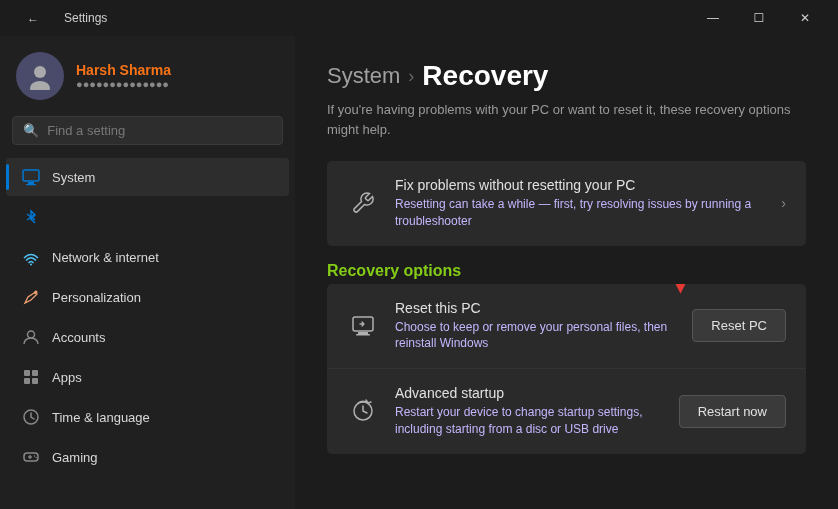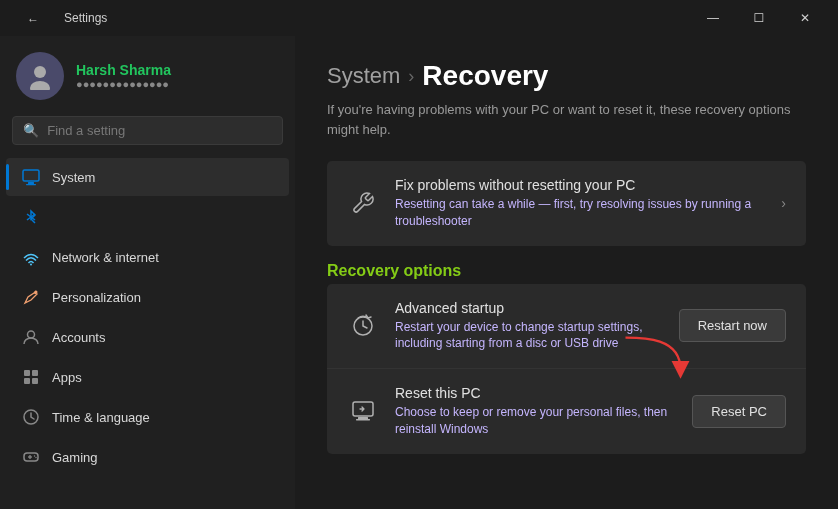--- a/index.html
+++ b/index.html
@@ -83,21 +83,21 @@
       color: #bbb;
       flex-shrink: 0;
     }
     .user-info {
       display: flex;
       flex-direction: column;
     }
     .user-name {
       font-size: 14px;
       font-weight: 600;
-      color: #22c55e;
+      color: #f97316;
     }
     .user-email {
       font-size: 11px;
       color: #888;
     }
     .search-box {
       margin: 4px 12px 12px;
       display: flex;
       align-items: center;
       background: #2d2d2d;
@@ -432,38 +432,20 @@
         <div class="card-action">
           <span class="chevron-right">›</span>
         </div>
       </div>
     </div>
 
     <div class="section-title">Recovery options</div>
 
     <div class="card">
 
-      <div class="card-item">
-        <div class="card-icon">
-          <svg width="26" height="26" viewBox="0 0 26 26" fill="none">
-            <circle cx="13" cy="13" r="9" stroke="#b0b0b0" stroke-width="1.5" fill="none"></circle>
-            <path d="M13 8 L13 13 L17 15" stroke="#b0b0b0" stroke-width="1.5" stroke-linecap="round"></path>
-            <path d="M8 5 A9 9 0 0 1 18 5" stroke="#b0b0b0" stroke-width="1.5" fill="none" stroke-linecap="round"></path>
-            <path d="M18 5 L16 2 M18 5 L21 4" stroke="#b0b0b0" stroke-width="1.5" stroke-linecap="round"></path>
-          </svg>
-        </div>
-        <div class="card-text">
-          <div class="card-title">Advanced startup</div>
-          <div class="card-desc">Restart your device to change startup settings, including starting from a disc or USB drive</div>
-        </div>
-        <div class="card-action">
-          <button class="btn-primary">Restart now</button>
-        </div>
-      </div>
-
       <div class="card-item arrow-container">
         <div class="card-icon">
           <svg width="26" height="26" viewBox="0 0 26 26" fill="none">
             <rect x="3" y="4" width="20" height="14" rx="2" stroke="#b0b0b0" stroke-width="1.5" fill="none"></rect>
             <rect x="8" y="19" width="10" height="2" rx="0.5" fill="#b0b0b0"></rect>
             <rect x="6" y="21" width="14" height="1.5" rx="0.4" fill="#b0b0b0"></rect>
             <path d="M10 11h4M14 11l-2-2M14 11l-2 2" stroke="#b0b0b0" stroke-width="1.3" stroke-linecap="round"></path>
           </svg>
         </div>
         <div class="card-text">
@@ -477,15 +459,33 @@
             <defs>
               <marker id="arrowhead" markerWidth="8" markerHeight="8" refX="4" refY="4" orient="auto">
                 <path d="M0 0 L8 4 L0 8 Z" fill="#e53935"></path>
               </marker>
             </defs>
           </svg>
           <button class="btn-primary">Reset PC</button>
         </div>
       </div>
 
+      <div class="card-item">
+        <div class="card-icon">
+          <svg width="26" height="26" viewBox="0 0 26 26" fill="none">
+            <circle cx="13" cy="13" r="9" stroke="#b0b0b0" stroke-width="1.5" fill="none"></circle>
+            <path d="M13 8 L13 13 L17 15" stroke="#b0b0b0" stroke-width="1.5" stroke-linecap="round"></path>
+            <path d="M8 5 A9 9 0 0 1 18 5" stroke="#b0b0b0" stroke-width="1.5" fill="none" stroke-linecap="round"></path>
+            <path d="M18 5 L16 2 M18 5 L21 4" stroke="#b0b0b0" stroke-width="1.5" stroke-linecap="round"></path>
+          </svg>
+        </div>
+        <div class="card-text">
+          <div class="card-title">Advanced startup</div>
+          <div class="card-desc">Restart your device to change startup settings, including starting from a disc or USB drive</div>
+        </div>
+        <div class="card-action">
+          <button class="btn-primary">Restart now</button>
+        </div>
+      </div>
+
     </div>
   </div>
 </div>
 
 </body></html>

